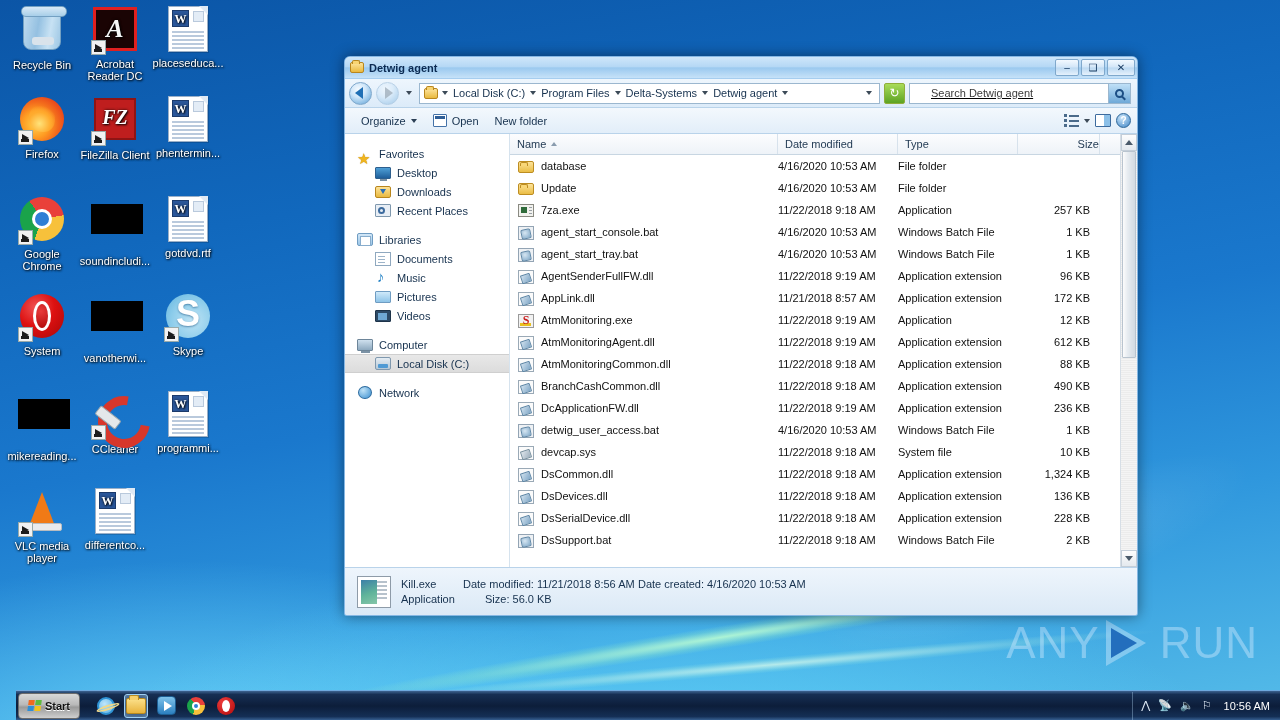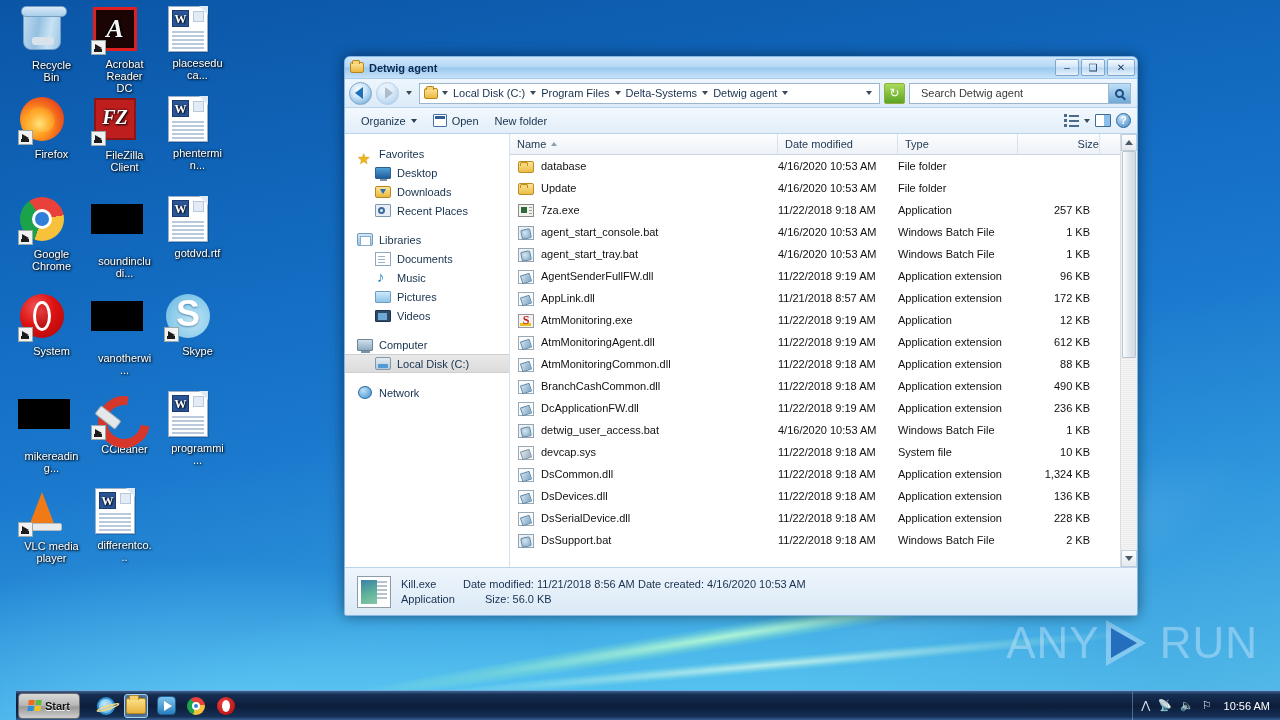--- a/index.html
+++ b/index.html
@@ -41,21 +41,21 @@
   #desktop-icons { position:absolute; left:0; top:0; width:230px; height:690px; }
   .dicon {
     position:absolute; width:74px; text-align:center;
     color:#fff; font-size:11px; line-height:12px;
     text-shadow: 0 0 3px rgba(0,0,0,.85), 1px 1px 2px rgba(0,0,0,.9);
     cursor:default;
   }
   .dicon .glyph {
     width:48px; height:48px; margin:0 auto 3px auto; position:relative;
   }
-  .dicon .cap { display:block; word-break:break-word;margin-left:19px; }
+  .dicon .cap { display:block; word-break:break-word; }
   .shortcut-arrow {
     position:absolute; left:0; bottom:0; width:15px; height:15px;
     background:#f2f2f2; border:1px solid #9aa; 
   }
   .shortcut-arrow:after{
     content:""; position:absolute; left:3px; top:3px;
     border-left:7px solid #1c1c1c; border-top:4px solid transparent; border-bottom:4px solid transparent;
   }
   .shortcut-arrow:before{
     content:""; position:absolute; left:2px; top:8px; width:8px; height:3px; background:#1c1c1c;
@@ -252,21 +252,21 @@
   .crumb-sep .caret { border-top-color:#3c4a58; }
   #crumb-end-caret { margin-left:auto; padding:0 5px; display:flex; align-items:center; }
 
   #refresh-btn {
     width:21px;height:21px;border:1px solid #8fae3a;border-radius:2px;
     background:linear-gradient(#a9dc5a,#5da324); display:flex;align-items:center;justify-content:center;
     color:#fff; font-size:12px; line-height:1;
   }
   #searchbox {
     width:222px;height:21px;background:#fff;border:1px solid #9bb7cf;
-    display:flex; align-items:center; padding-left:11px;
+    display:flex; align-items:center; padding-left:21px;text-decoration:underline;
   }
   #searchbox span { color:#3a3a3a; font-size:11px; }
   #search-icon-btn {
     margin-left:auto; width:22px;height:19px;
     background:linear-gradient(#bfe0f7,#6fa9d8); border-left:1px solid #9bb7cf;
     display:flex;align-items:center;justify-content:center;
   }
   .magnifier { width:9px;height:9px;border:2px solid #1d4f85;border-radius:50%;position:relative;box-sizing:border-box;}
   .magnifier:after{content:"";position:absolute;right:-4px;bottom:-3px;width:5px;height:2px;background:#1d4f85;transform:rotate(45deg);}
 

